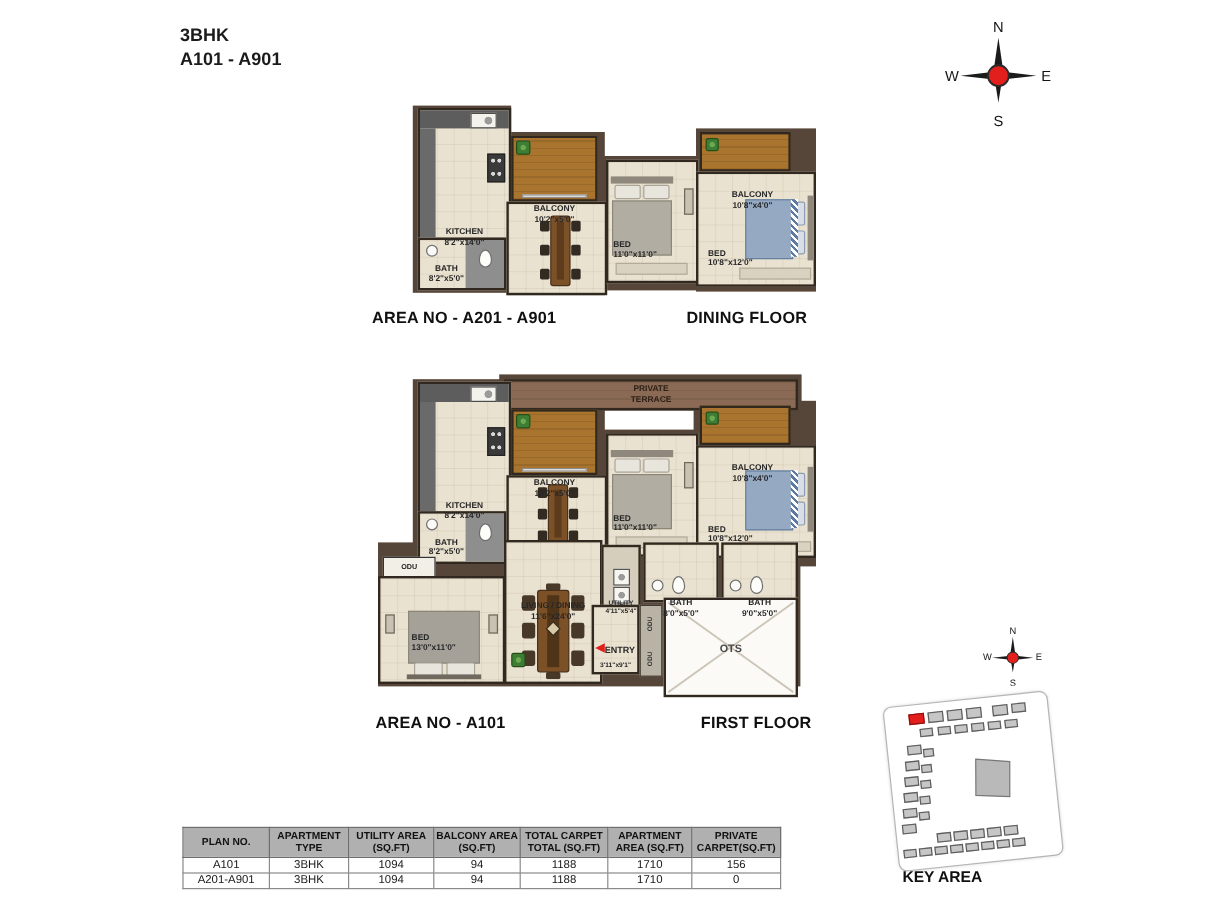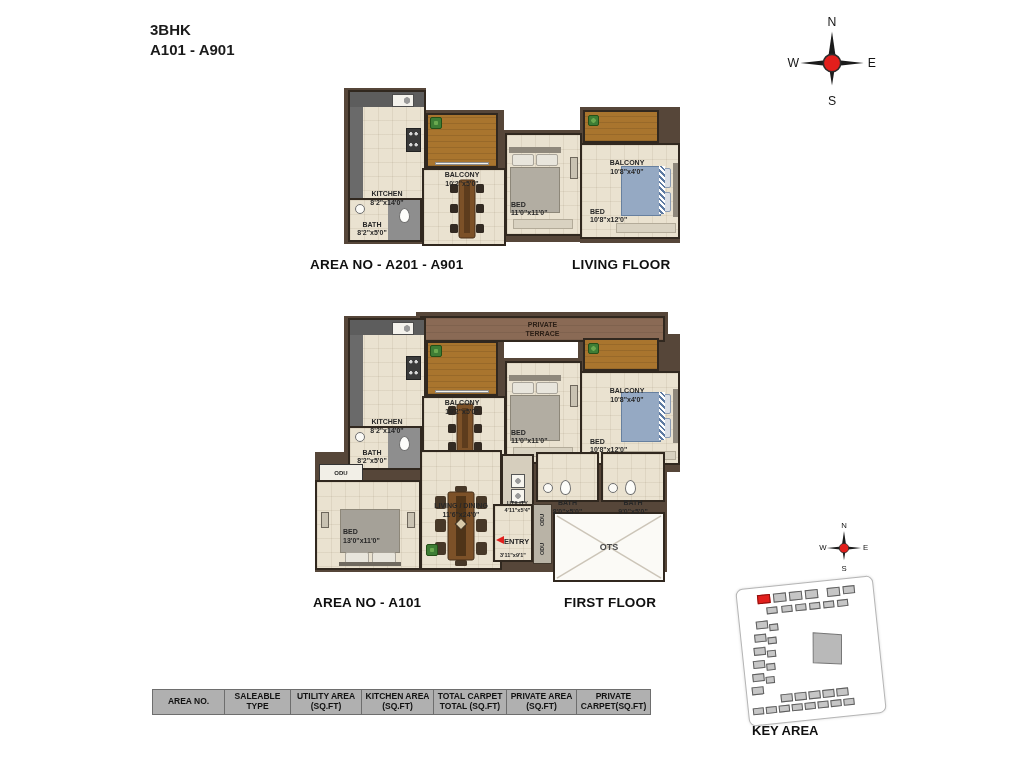--- a/index.html
+++ b/index.html
@@ -189,21 +189,21 @@
       </div>
       <div class="rug" style="left:34px;bottom:4px;width:58px;height:8px"></div>
       <div class="rlabel" style="left:8px;bottom:12px;text-align:left">
         <span>BED</span>
         <span>10'8"x12'0"</span>
       </div>
     </div>
   </div>
 
   <div class="floor-caption" style="left:310px;top:257px">AREA NO - A201 - A901</div>
-  <div class="floor-caption" style="left:572px;top:257px">LIVING FLOOR</div>
+  <div class="floor-caption" style="left:572px;top:257px">DINING FLOOR</div>
 
   <div class="plan" style="left:315px;top:312px;width:365px;height:262px">
     <div class="slab" style="left:101px;top:0;width:252px;height:30px"></div>
     <div class="slab" style="left:29px;top:4px;width:82px;height:156px"></div>
     <div class="slab" style="left:107px;top:26px;width:82px;height:134px"></div>
     <div class="slab" style="left:187px;top:46px;width:80px;height:114px"></div>
     <div class="slab" style="left:263px;top:22px;width:102px;height:138px"></div>
     <div class="slab" style="left:0;top:140px;width:352px;height:120px"></div>
 
     <div class="room terrace" style="left:105px;top:4px;width:245px;height:26px">
@@ -368,31 +368,31 @@
         <span>ENTRY</span>
       </div>
       <div class="entry-arrow" style="left:1px;bottom:16px"></div>
     </div>
 
     <div class="oduStrip" style="left:218px;top:192px;width:17px;height:58px">
       <span>ODU</span>
       <span>ODU</span>
     </div>
 
-    <div class="room ots" style="left:238px;top:200px;width:112px;height:70px">
+    <div class="room ots" style="left:238px;top:186px;width:112px;height:83px">
       <svg viewBox="0 0 112 70" preserveAspectRatio="none">
         <line x1="2" y1="2" x2="110" y2="68" stroke="#ccc5b8" stroke-width="1.5"></line>
         <line x1="110" y1="2" x2="2" y2="68" stroke="#ccc5b8" stroke-width="1.5"></line>
       </svg>
       <span class="lbl">OTS</span>
     </div>
   </div>
 
   <div class="floor-caption" style="left:313px;top:595px">AREA NO - A101</div>
-  <div class="floor-caption" style="left:564px;top:595px">FIRST FLOOR</div>
+  <div class="floor-caption" style="left:584px;top:595px">FIRST FLOOR</div>
 
   <svg class="compass" style="left:819px;top:520px" width="50" height="54" viewBox="0 0 90 96">
     <polygon points="45,19 49.5,50 40.5,50" fill="#1b1b1b"></polygon>
     <polygon points="45,72 48.5,50 41.5,50" fill="#1b1b1b"></polygon>
     <polygon points="14,50 45,46.5 45,53.5" fill="#1b1b1b"></polygon>
     <polygon points="76,50 45,46.5 45,53.5" fill="#1b1b1b"></polygon>
     <circle cx="45" cy="50" r="8.5" fill="#e21f1c" stroke="#2b2b2b" stroke-width="1.5"></circle>
     <text x="45" y="14" font-size="14" text-anchor="middle">N</text>
     <text x="7" y="54" font-size="14" text-anchor="middle">W</text>
     <text x="84" y="54" font-size="14" text-anchor="middle">E</text>
@@ -449,26 +449,44 @@
         <col style="width: 72px;">
         <col style="width: 66px;">
         <col style="width: 71px;">
         <col style="width: 72px;">
         <col style="width: 73px;">
         <col style="width: 70px;">
         <col style="width: 74px;">
       </colgroup>
     <thead>
         <tr>
-          <th>AREA NO.</th>
-          <th>SALEABLE TYPE</th>
+          <th>PLAN NO.</th>
+          <th>APARTMENT TYPE</th>
           <th>UTILITY AREA (SQ.FT)</th>
-          <th>KITCHEN AREA (SQ.FT)</th>
+          <th>BALCONY AREA (SQ.FT)</th>
           <th>TOTAL CARPET TOTAL (SQ.FT)</th>
-          <th>PRIVATE AREA (SQ.FT)</th>
+          <th>APARTMENT AREA (SQ.FT)</th>
           <th>PRIVATE CARPET(SQ.FT)</th>
         </tr>
       </thead>
     <tbody>
+        <tr>
+          <td>A101</td>
+          <td>3BHK</td>
+          <td>1094</td>
+          <td>94</td>
+          <td>1188</td>
+          <td>1710</td>
+          <td>156</td>
+        </tr>
+        <tr>
+          <td>A201-A901</td>
+          <td>3BHK</td>
+          <td>1094</td>
+          <td>94</td>
+          <td>1188</td>
+          <td>1710</td>
+          <td>0</td>
+        </tr>
       </tbody>
   </table>
 
 </div>
 
 </body></html>

